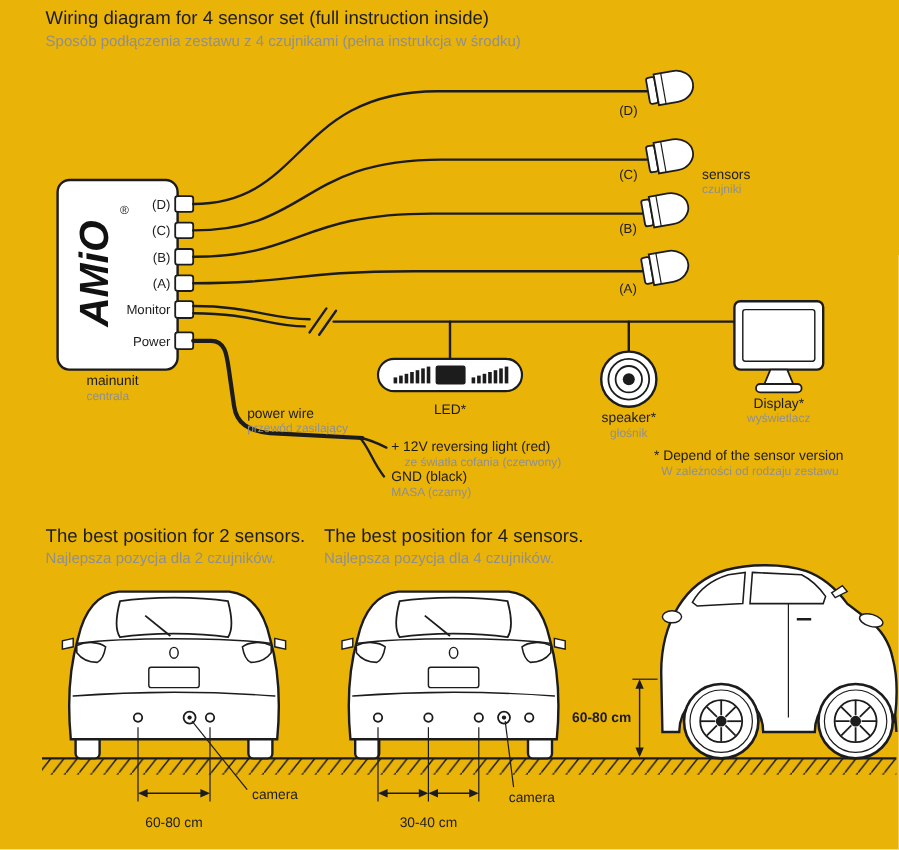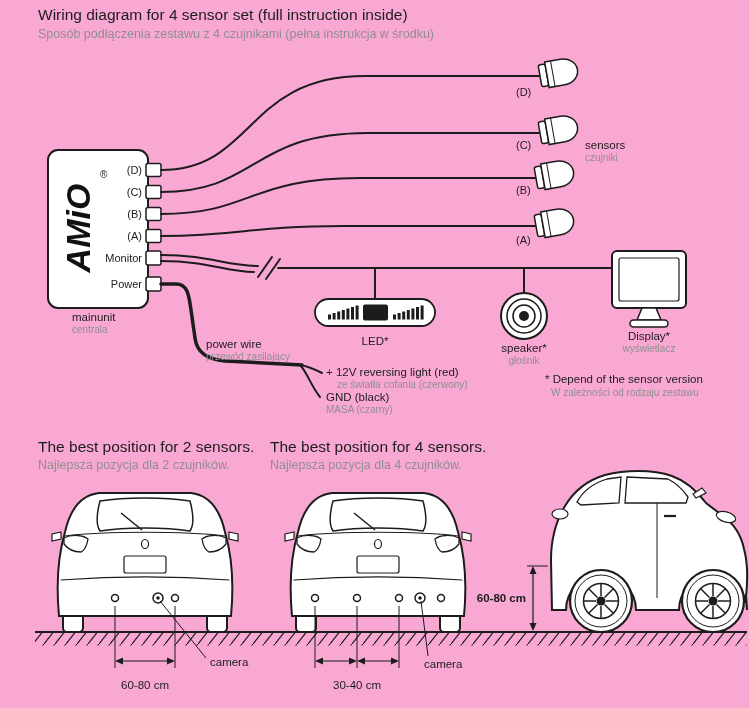--- a/index.html
+++ b/index.html
@@ -1,16 +1,16 @@
 <!DOCTYPE html>
 <html><head>
 <meta charset="utf-8">
 <style>
   html,body{margin:0;padding:0;background:#ffffff;}
-  .stage{position:relative;width:749px;height:708px;background:#f9a8d4;overflow:hidden;
+  .stage{position:relative;width:749px;height:708px;background:#eab308;overflow:hidden;
          font-family:"Liberation Sans","DejaVu Sans",sans-serif;}
   svg{display:block;}
   text{font-family:"Liberation Sans","DejaVu Sans",sans-serif;fill:#1c1c1c;}
   .t-title{font-size:15.5px;fill:#1c1c1c;}
   .t-sub{font-size:12.5px;fill:#8f8f8f;}
   .t-label{font-size:11.5px;fill:#1c1c1c;}
   .t-port{font-size:11px;fill:#1c1c1c;}
   .t-small{font-size:10px;fill:#8f8f8f;}
   .t-dim{font-size:11.5px;fill:#1c1c1c;}
   .t-brand{font-size:34px;font-weight:800;font-style:italic;fill:#111;}

